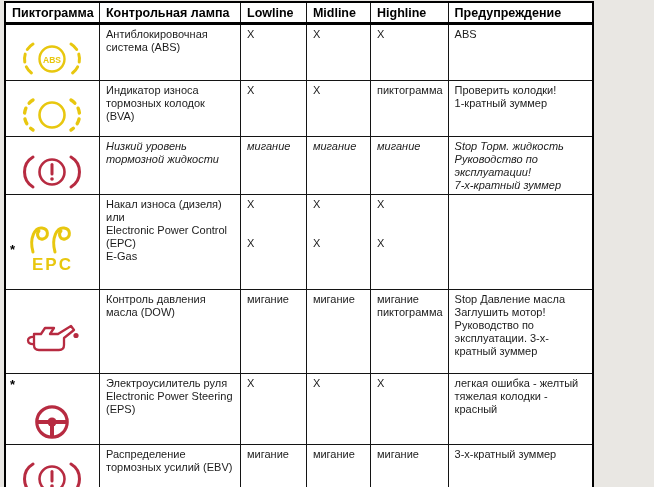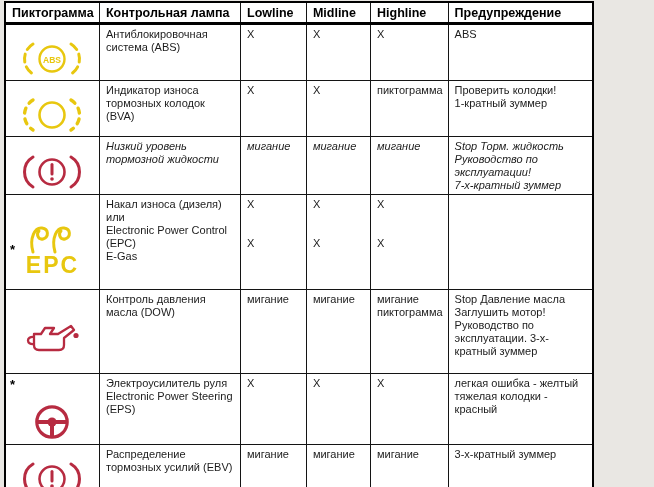--- a/index.html
+++ b/index.html
@@ -28,21 +28,21 @@
   tbody tr:nth-child(5){height:84px;}
   tbody tr:nth-child(6){height:38px;}
   tbody tr:nth-child(7){height:45px;}
   tbody tr:nth-child(8){height:39px;}
   tbody tr:nth-child(9){height:41px;}
   tbody tr:nth-child(10){height:45px;}
   td.pic{position:relative;text-align:center;vertical-align:middle;padding:2px;}
   .ast{position:absolute;left:4px;font-size:13px;font-weight:bold;color:#000;line-height:10px;}
   .ast.top{top:6px;}
   .ast.mid{top:50px;}
-  .epc{font-weight:bold;font-size:23px;letter-spacing:2px;line-height:18px;color:#e8c70f;margin-top:1px;}
+  .epc{font-weight:bold;font-size:17px;letter-spacing:2px;line-height:18px;color:#e8c70f;margin-top:1px;}
   svg{display:inline-block;vertical-align:middle;}
   .y-stroke{stroke:#e8c70f;fill:none;}
   .y-fill{fill:#e8c70f;}
   .r-stroke{stroke:#b72b41;fill:none;}
   .r-fill{fill:#b72b41;}
 </style>
 </head>
 <body>
 
 <div class="page">

